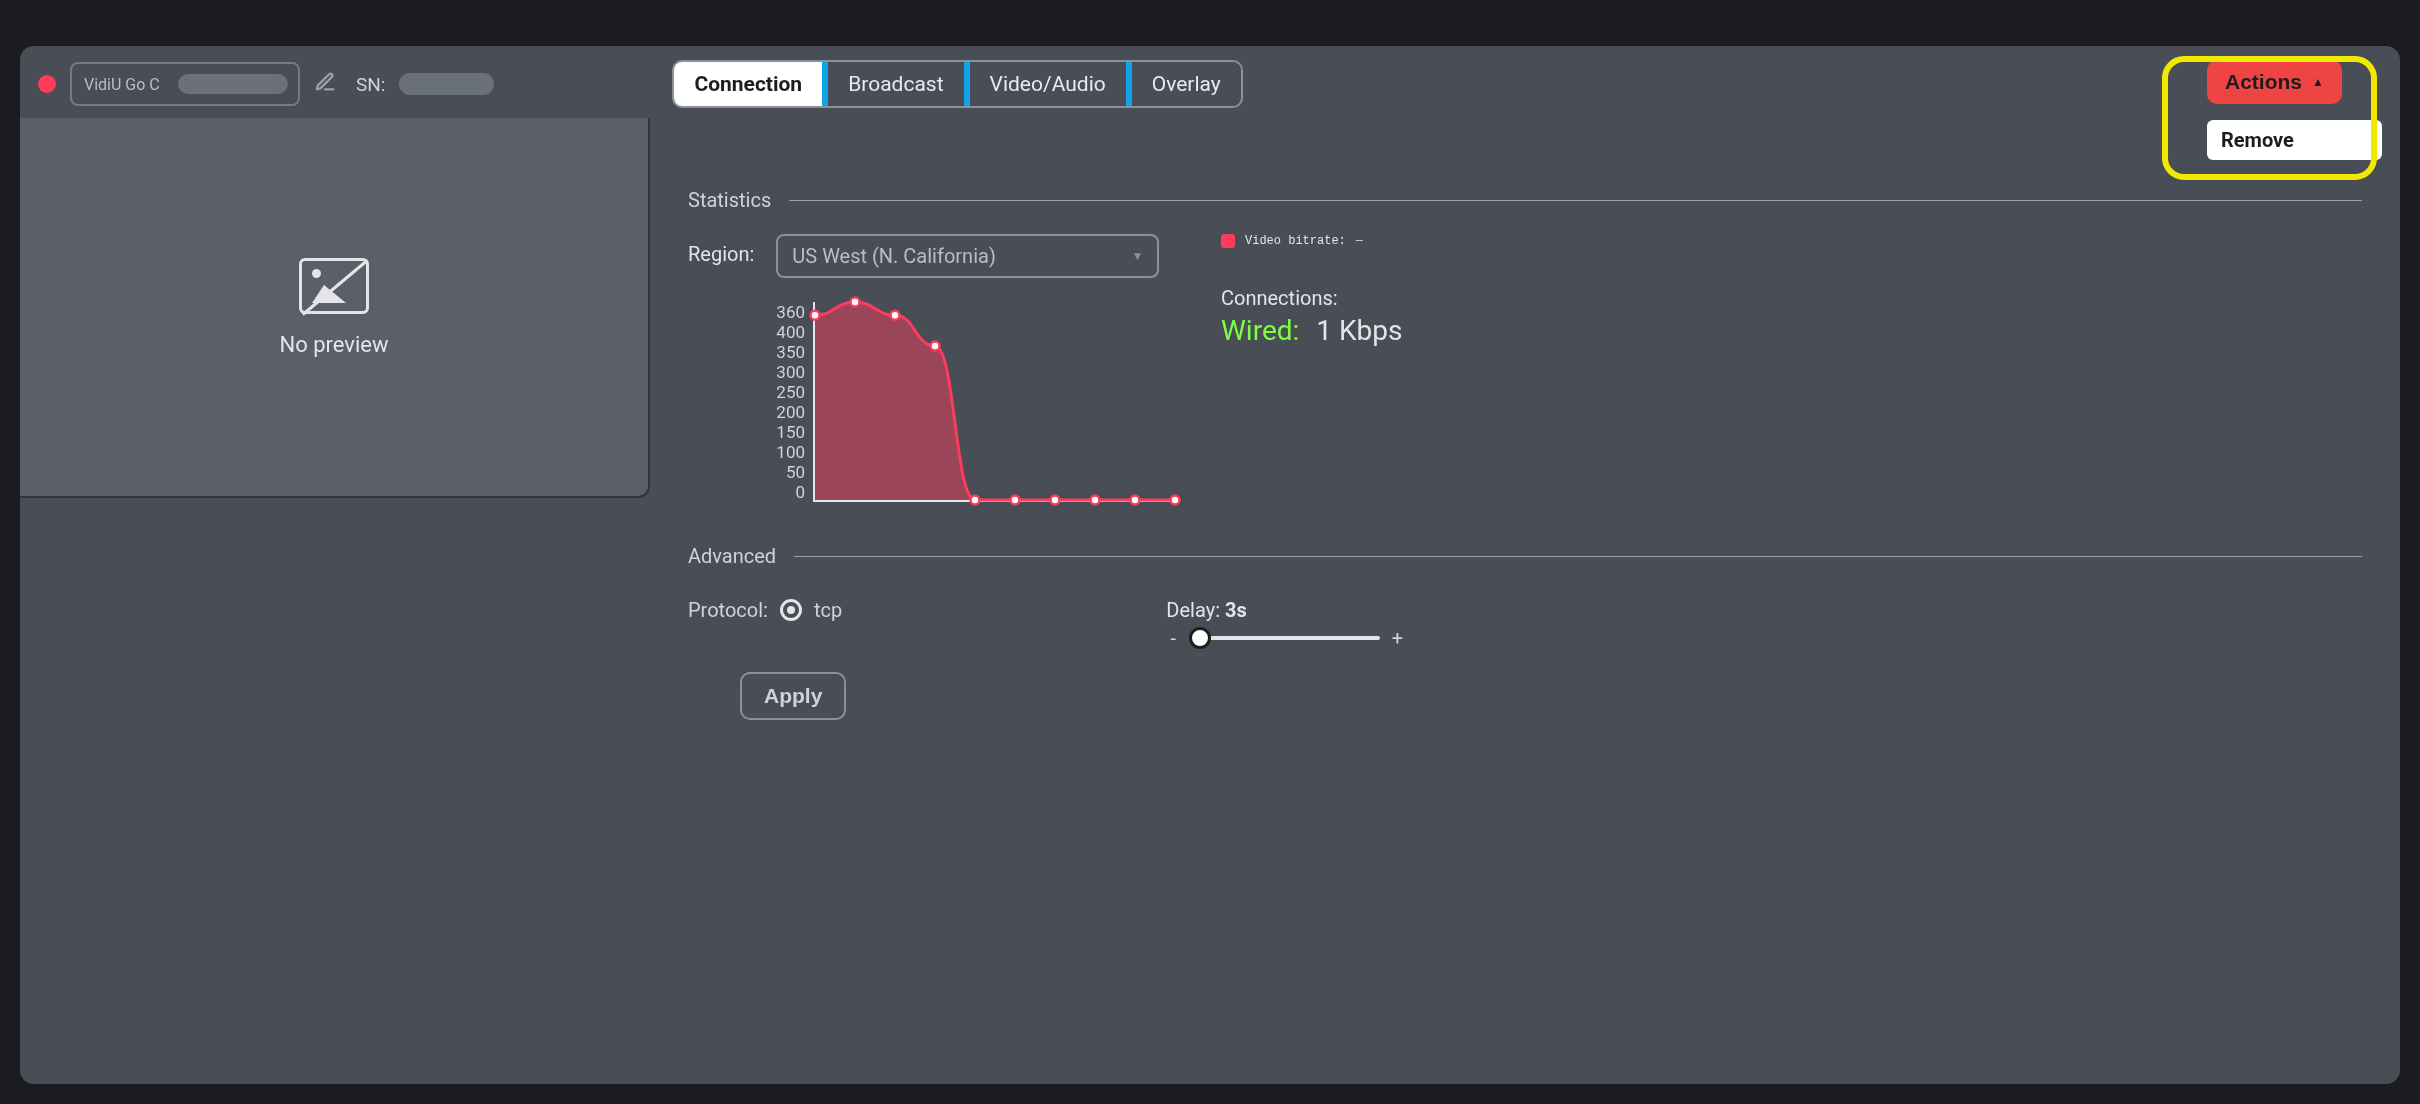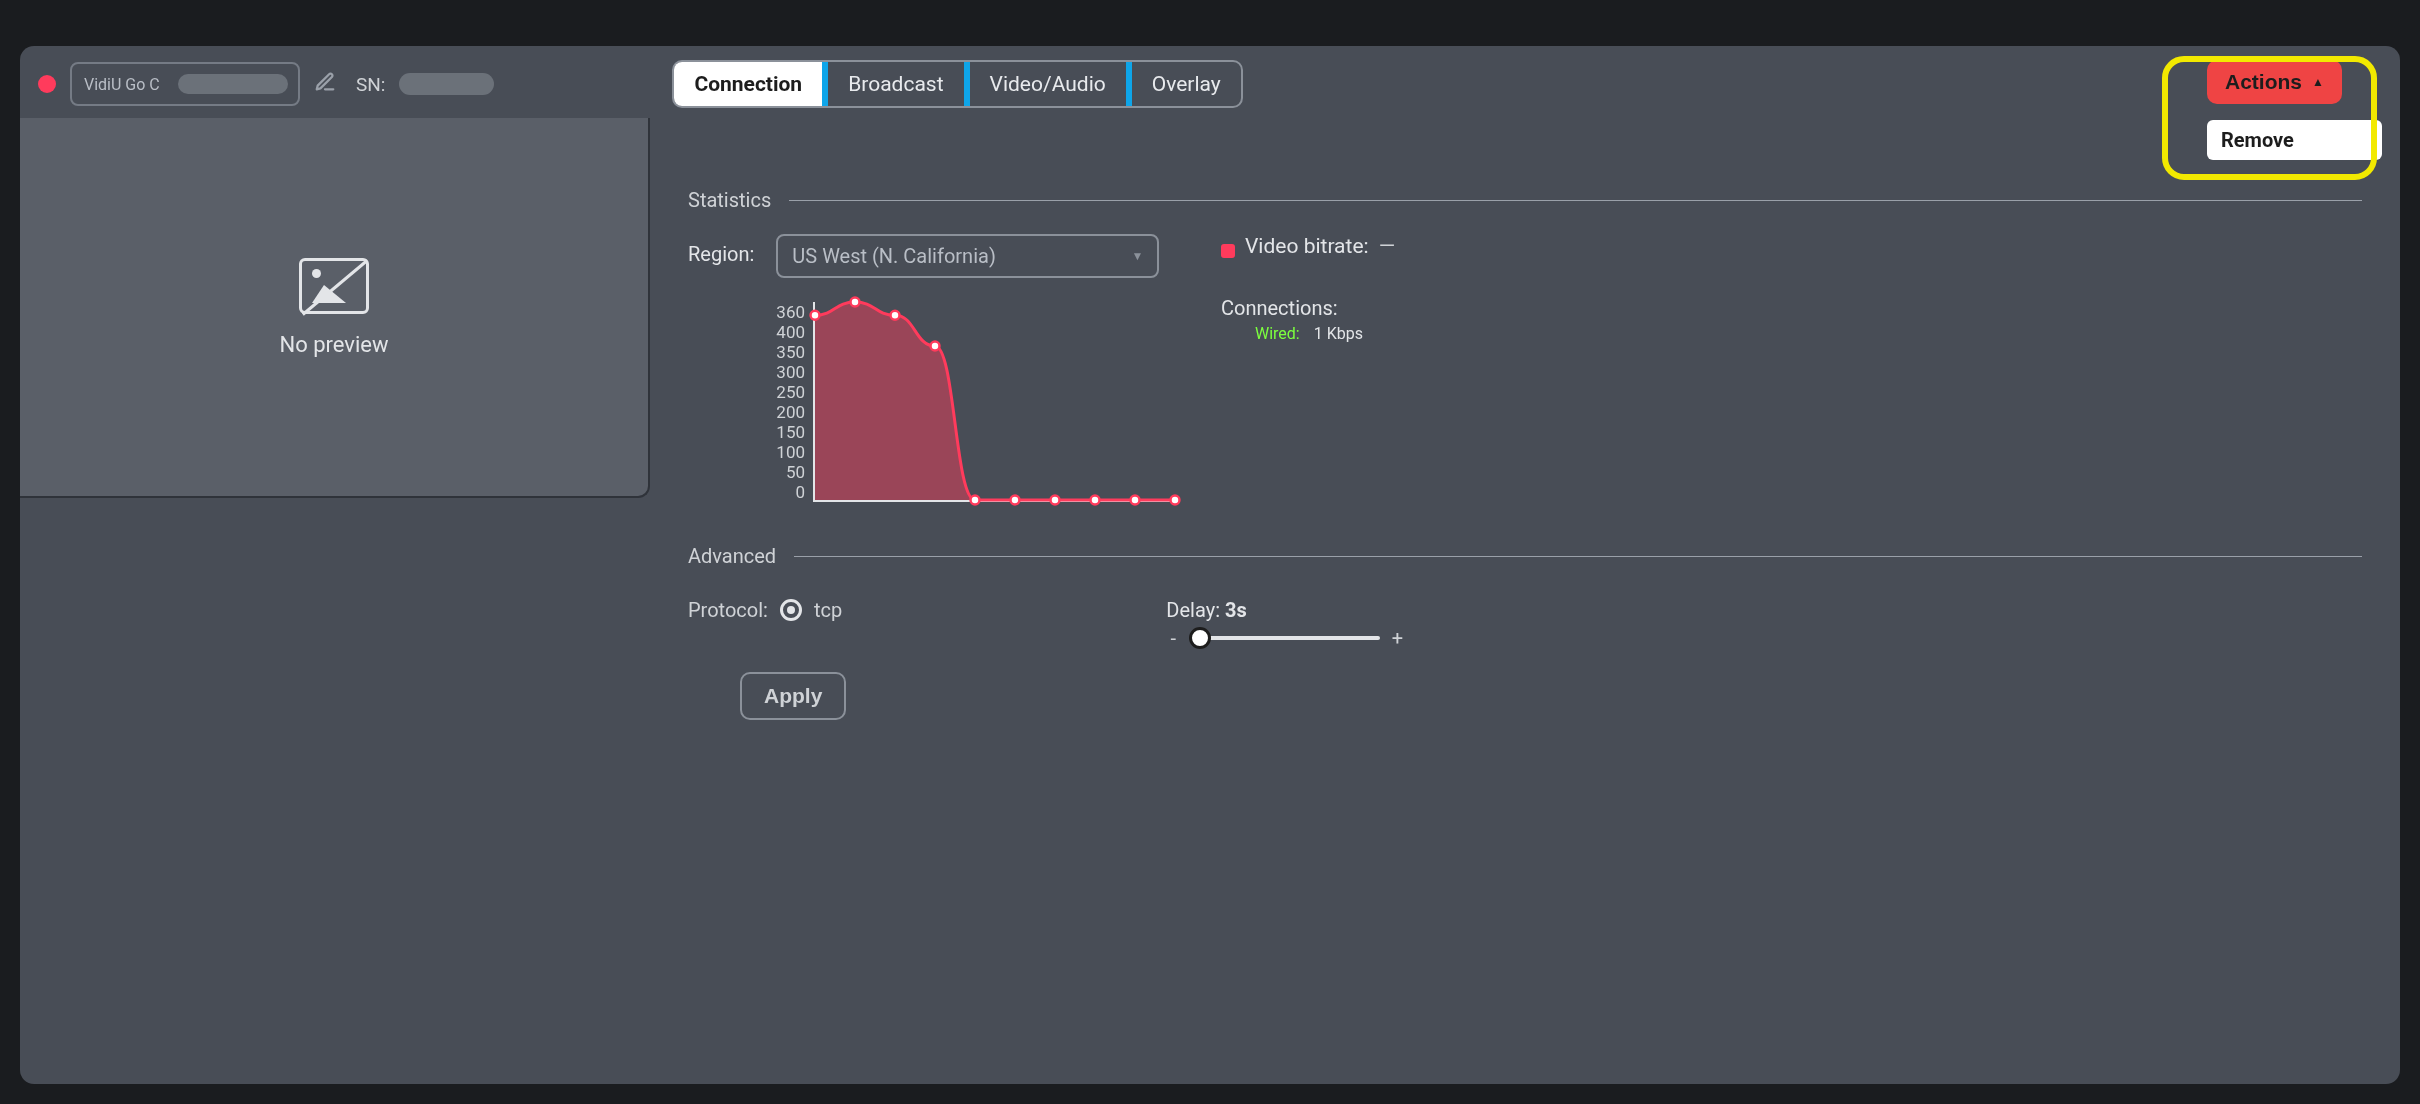--- a/index.html
+++ b/index.html
@@ -154,25 +154,25 @@
     width: 383px; height:44px;
     border:2px solid #8b919a; border-radius:8px;
     background:transparent;
     display:flex; align-items:center; justify-content:space-between;
     padding:0 14px; color:#b9bec6; font-size:20px;
     cursor:pointer;
   }
   .region-select .caret { color:#8b919a; font-size:12px; }
 
   .right-stats { margin-left:20px; }
-  .bitrate-row { display:flex; align-items:flex-end; gap:10px; font-size:21px; color:#e3e5e8; }
+  .bitrate-row { display:flex; align-items:flex-start; gap:10px; font-size:12px; color:#e3e5e8;font-family:Liberation Mono, monospace; }
   .legend-sq { width:14px; height:14px; border-radius:3px; background:#ff3b5c; }
   .bitrate-val { color:#cfd2d6; }
   .conn-title { margin-top:38px; color:#e3e5e8; font-size:20px; }
-  .conn-row { font-size:16px; margin-top:4px;margin-left:34px; }
+  .conn-row { font-size:28px; margin-top:4px; }
   .conn-row .wired { color:#7cff3e; }
   .conn-row .val { color:#e3e5e8; margin-left:10px; }
 
   
   .chart-wrap { display:flex; margin-top:24px; }
   .y-axis {
     display:flex; flex-direction:column; justify-content:space-between;
     align-items:flex-end;
     height:200px; margin-right:8px;
     font-size:17px; color:#cfd2d6;

